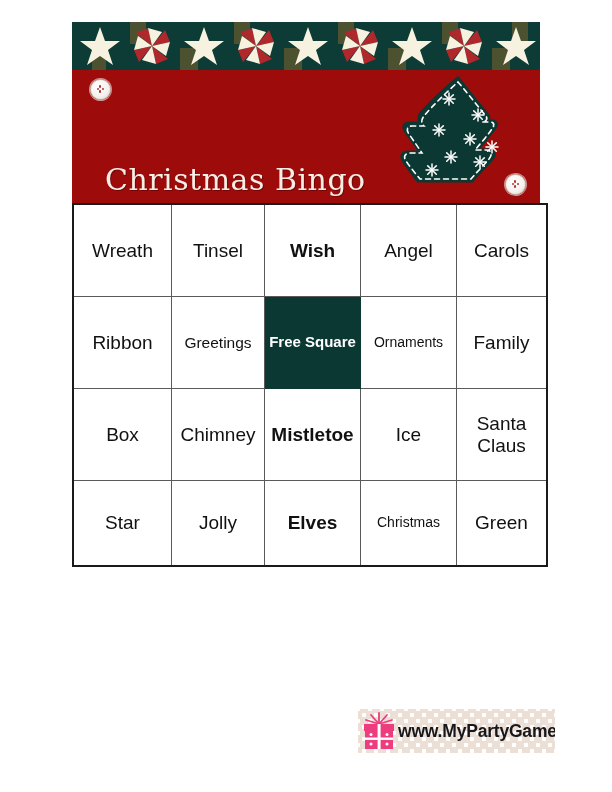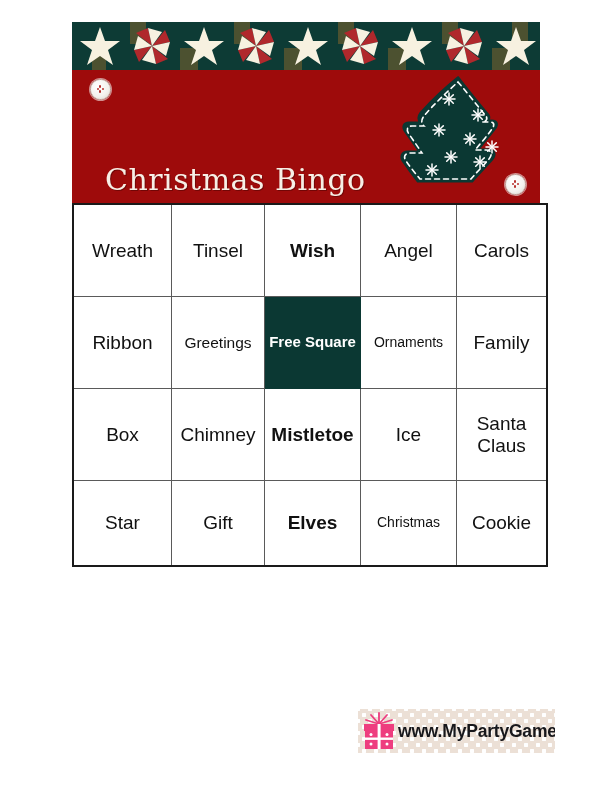--- a/index.html
+++ b/index.html
@@ -347,24 +347,24 @@
         </tr>
         <tr>
           <td class="col-0">Box</td>
           <td class="col-1">Chimney</td>
           <td class="col-2">Mistletoe</td>
           <td class="col-3">Ice</td>
           <td class="col-4">Santa Claus</td>
         </tr>
         <tr>
           <td class="col-0">Star</td>
-          <td class="col-1">Gift</td>
+          <td class="col-1">Jolly</td>
           <td class="col-2">Elves</td>
           <td class="col-3 xsmall">Christmas</td>
-          <td class="col-4">Cookie</td>
+          <td class="col-4">Green</td>
         </tr>
       </tbody>
   </table>
 </div>
 
 <div id="footer-logo">
   <svg id="gift-icon" viewBox="0 0 34 38" xmlns="http://www.w3.org/2000/svg">
     <g stroke="#ee3d7f" stroke-width="1.8" stroke-linecap="round">
       <line x1="17" y1="12" x2="17" y2="1"></line>
       <line x1="17" y1="12" x2="9" y2="3"></line>

